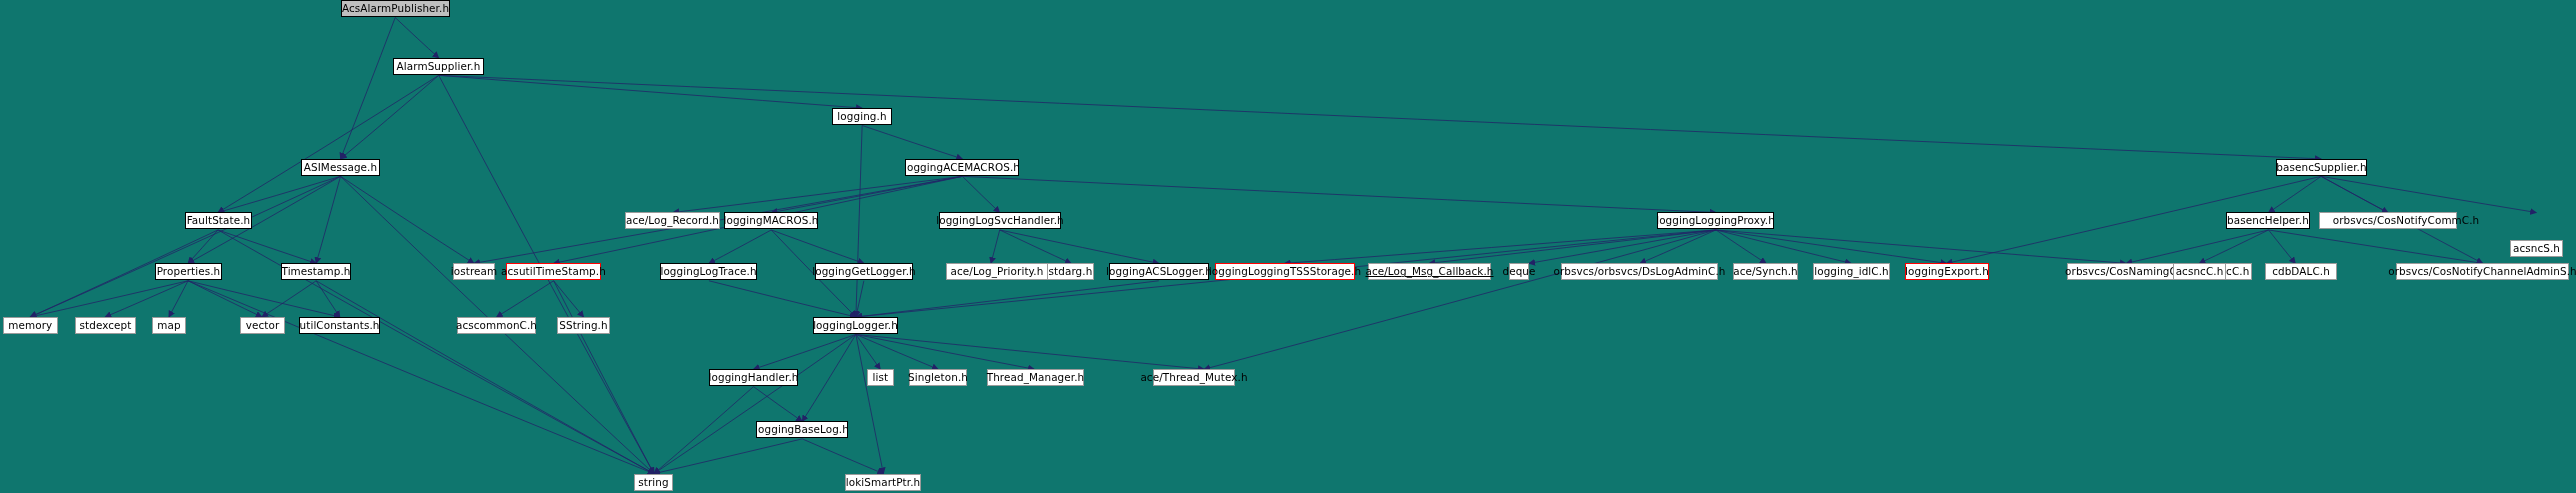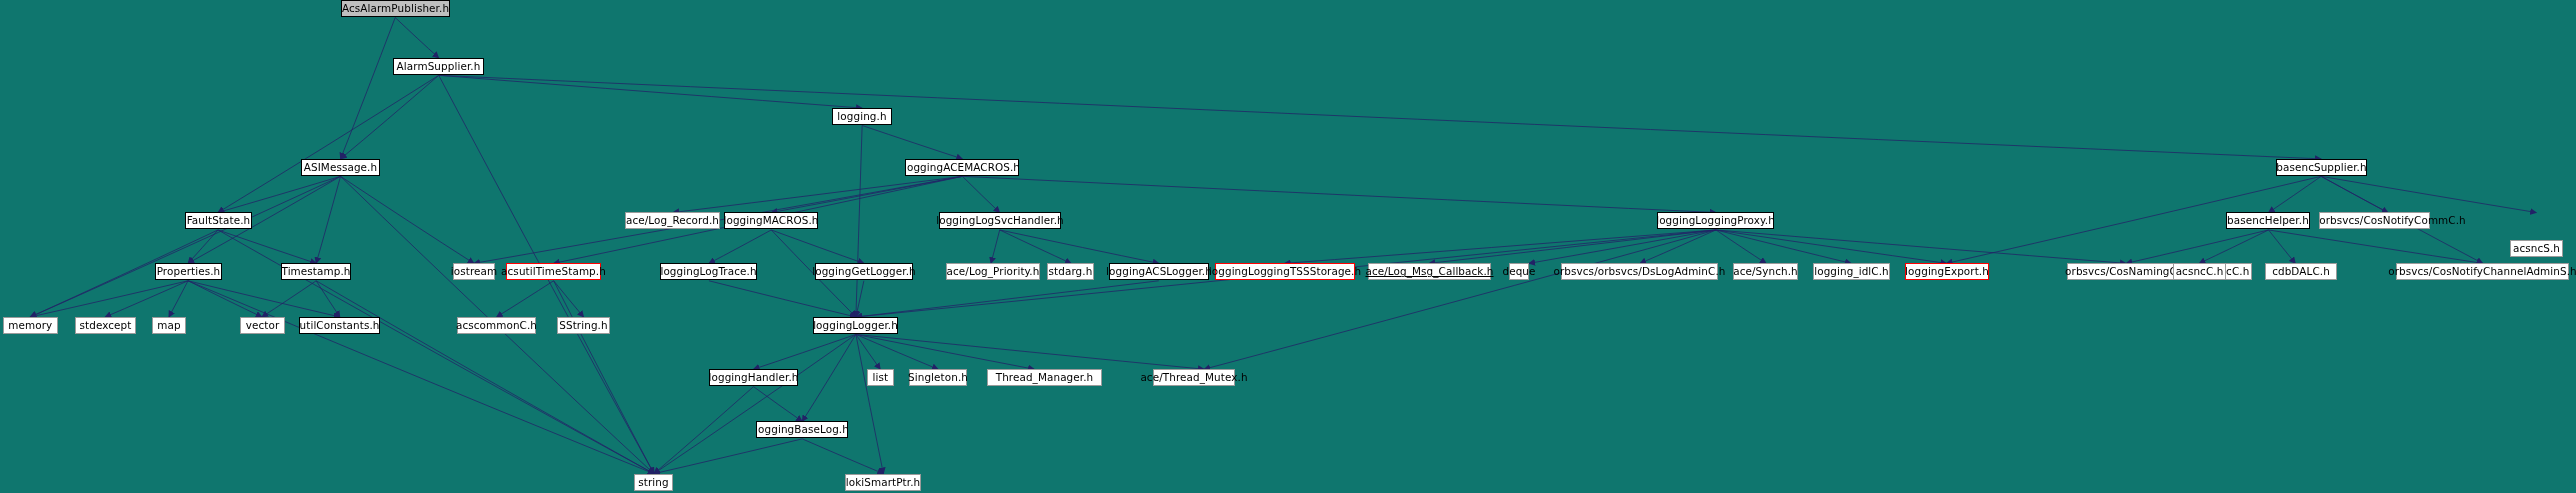--- a/index.html
+++ b/index.html
@@ -138,43 +138,43 @@
       <div class="node k-sys" style="left: 457px; top: 317px; width: 79px;">acscommonC.h</div>
       <div class="node k-sys" style="left: 557px; top: 317px; width: 53px;">SString.h</div>
       <div class="node k-sys" style="left: 634px; top: 474px; width: 39px;">string</div>
       <div class="node k-local" style="left: 832px; top: 108px; width: 60px;">logging.h</div>
       <div class="node k-local" style="left: 905px; top: 159px; width: 114px;">loggingACEMACROS.h</div>
       <div class="node k-sys" style="left: 625px; top: 212px; width: 95px;">ace/Log_Record.h</div>
       <div class="node k-local" style="left: 724px; top: 212px; width: 94px;">loggingMACROS.h</div>
       <div class="node k-local" style="left: 939px; top: 212px; width: 122px;">loggingLogSvcHandler.h</div>
       <div class="node k-local" style="left: 660px; top: 263px; width: 97px;">loggingLogTrace.h</div>
       <div class="node k-local" style="left: 815px; top: 263px; width: 98px;">loggingGetLogger.h</div>
-      <div class="node k-sys" style="left: 946px; top: 263px; width: 94px;">ace/Log_Priority.h</div>
+      <div class="node k-sys" style="left: 946px; top: 263px; width: 102px;">ace/Log_Priority.h</div>
       <div class="node k-sys" style="left: 1047px; top: 263px; width: 47px;">stdarg.h</div>
       <div class="node k-local" style="left: 1109px; top: 263px; width: 100px;">loggingACSLogger.h</div>
       <div class="node k-local" style="left: 813px; top: 317px; width: 85px;">loggingLogger.h</div>
       <div class="node k-local" style="left: 709px; top: 369px; width: 89px;">loggingHandler.h</div>
       <div class="node k-sys" style="left: 867px; top: 369px; width: 26.5px;">list</div>
       <div class="node k-sys" style="left: 909px; top: 369px; width: 58px;">Singleton.h</div>
-      <div class="node k-sys" style="left: 987px; top: 369px; width: 115px;">Thread_Manager.h</div>
+      <div class="node k-sys" style="left: 987px; top: 369px; width: 97px;">Thread_Manager.h</div>
       <div class="node k-sys" style="left: 1153px; top: 369px; width: 82px;">ace/Thread_Mutex.h</div>
       <div class="node k-local" style="left: 756px; top: 421px; width: 92px;">loggingBaseLog.h</div>
       <div class="node k-sys" style="left: 845px; top: 474px; width: 76px;">lokiSmartPtr.h</div>
       <div class="node k-local" style="left: 1657px; top: 212px; width: 117px;">loggingLoggingProxy.h</div>
       <div class="node k-red" style="left: 1215px; top: 263px; width: 140px;">loggingLoggingTSSStorage.h</div>
       <div class="node k-sys" style="left: 1368px; top: 263px; width: 123px; text-decoration: underline;">ace/Log_Msg_Callback.h</div>
       <div class="node k-sys" style="left: 1509px; top: 263px; width: 20px;">deque</div>
       <div class="node k-sys" style="left: 1561px; top: 263px; width: 157px;">orbsvcs/orbsvcs/DsLogAdminC.h</div>
       <div class="node k-sys" style="left: 1733px; top: 263px; width: 65px;">ace/Synch.h</div>
       <div class="node k-sys" style="left: 1813px; top: 263px; width: 77px;">logging_idlC.h</div>
       <div class="node k-red" style="left: 1905px; top: 263px; width: 84px;">loggingExport.h</div>
       <div class="node k-sys" style="left: 2067px; top: 263px; width: 118px;">orbsvcs/CosNamingC.h</div>
       <div class="node k-sys" style="left: 2199px; top: 263px; width: 53px;">acsncC.h</div>
       <div class="node k-sys" style="left: 2265px; top: 263px; width: 72px;">cdbDALC.h</div>
       <div class="node k-sys" style="left: 2396px; top: 263px; width: 173px;">orbsvcs/CosNotifyChannelAdminS.h</div>
       <div class="node k-local" style="left: 2276px; top: 159px; width: 91px;">basencSupplier.h</div>
       <div class="node k-local" style="left: 2226px; top: 212px; width: 84px;">basencHelper.h</div>
-      <div class="node k-sys" style="left: 2319px; top: 212px; width: 111px; padding-left: 36px;">orbsvcs/CosNotifyCommC.h</div>
+      <div class="node k-sys" style="left: 2319px; top: 212px; width: 138px; padding-left: 36px;">orbsvcs/CosNotifyCommC.h</div>
       <div class="node k-sys" style="left: 2510px; top: 212px; width: 53px; margin-top: 28px;">acsncS.h</div>
       <div class="node k-sys" style="left: 2173px; top: 263px; width: 53px;">acsncC.h</div>
     </div>
 </div>
 
 
 </body></html>

